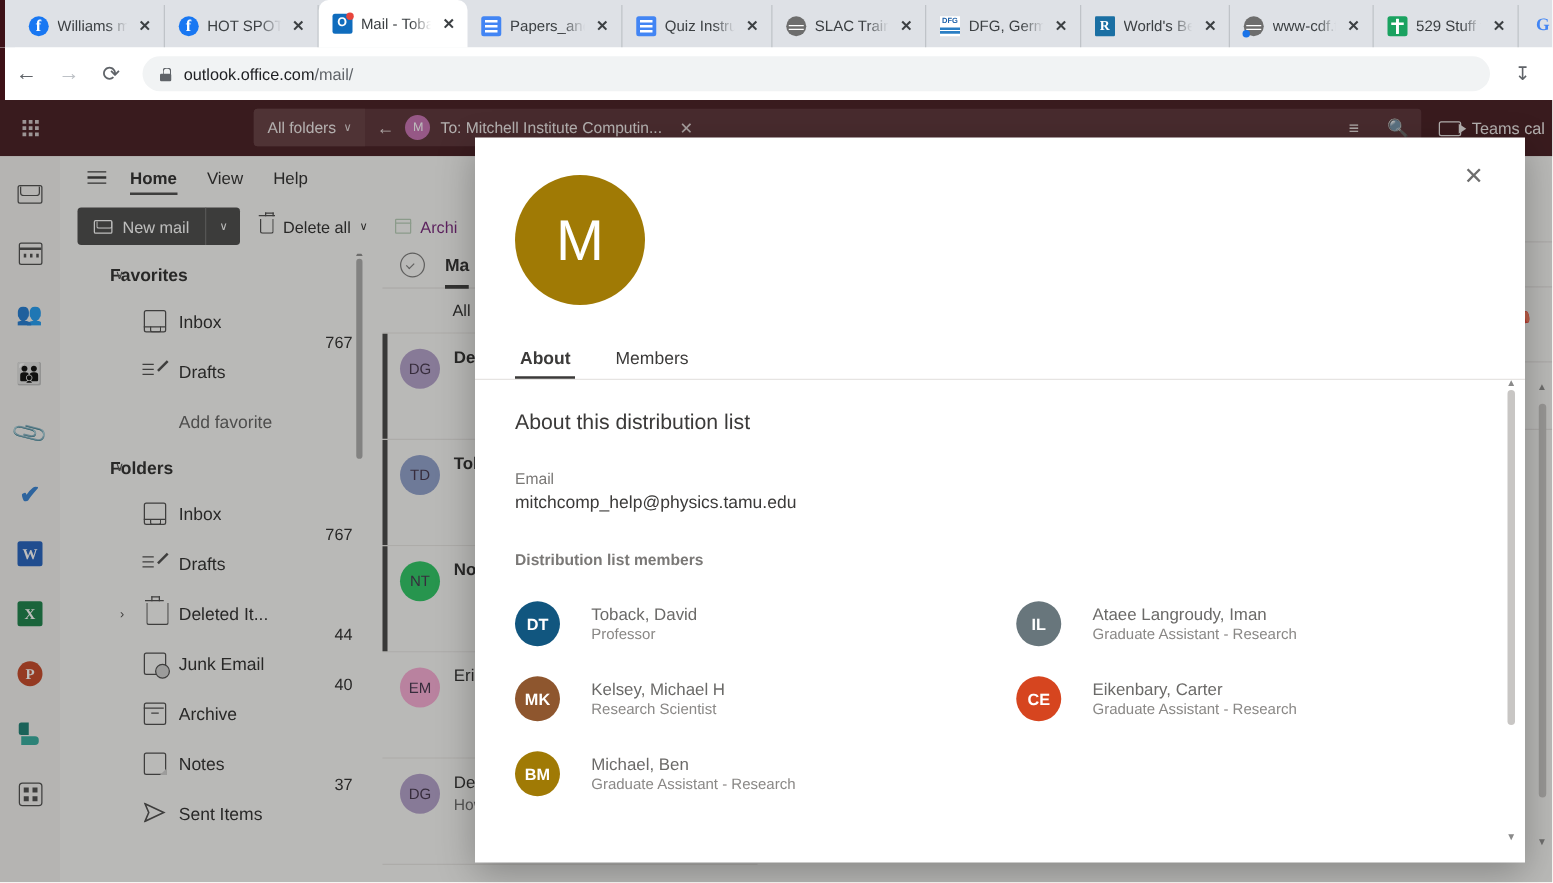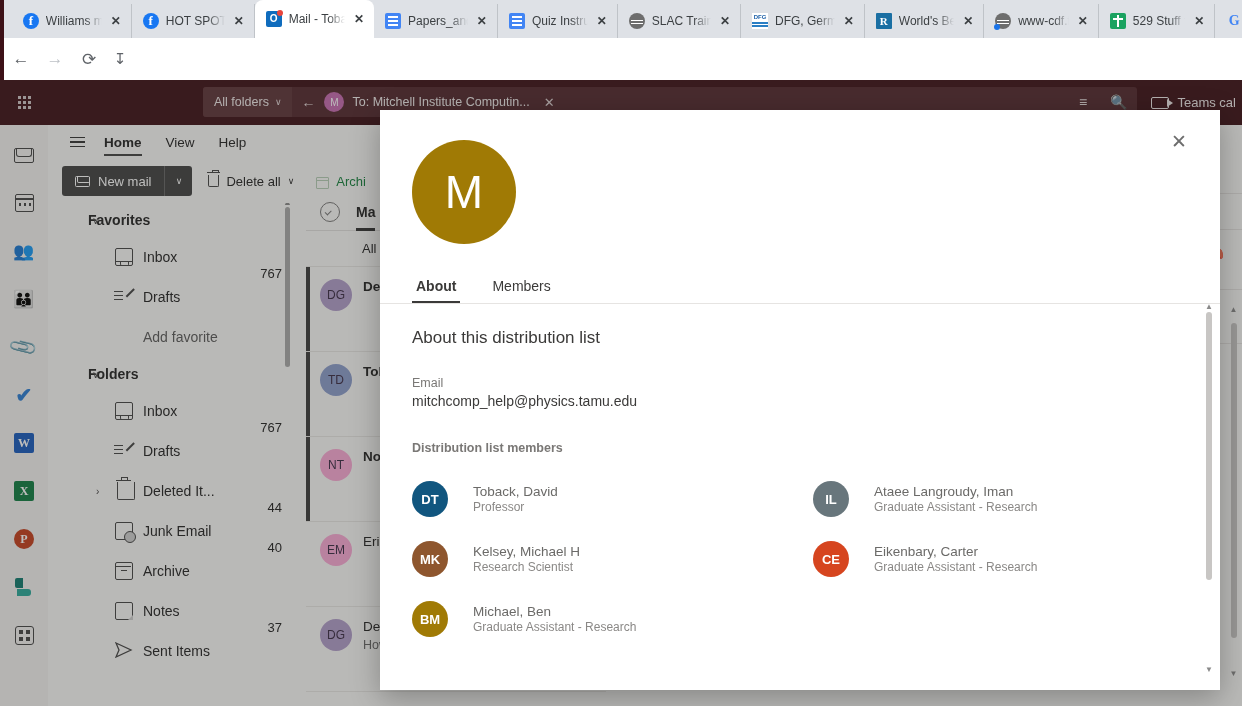--- a/index.html
+++ b/index.html
@@ -180,21 +180,21 @@
   .cmdbar { height: 44px; display:flex; align-items:center; padding: 0 14px; gap: 10px; }
   .newmail-btn { display:flex; align-items:center; height:30px; background:#424242; color:#fff;
      border-radius:3px; font-size:13px; overflow:hidden; }
   .newmail-btn .lbl { display:flex; align-items:center; gap:8px; padding: 0 13px; height:30px; }
   .newmail-btn .split { border-left:1px solid #666; width:28px; height:30px; display:flex;
      align-items:center; justify-content:center; font-size:9px; }
   .nm-mail { width:15px;height:11px;border:1.4px solid #fff;border-radius:1.5px;position:relative; }
   .nm-mail::after{content:"";position:absolute;left:1px;top:0;width:11px;height:5px;
      border-left:1.4px solid #fff;border-right:1.4px solid #fff;border-bottom:1.4px solid #fff;border-radius:0 0 2px 2px;}
   .cmd-item { display:flex; align-items:center; gap:7px; font-size:13px; color:#242424; padding: 0 6px; }
-  .cmd-item.dim { color: #15803d; align-items: flex-end; }
+  .cmd-item.dim { color: #701a75; }
   .trash-ic { width:11px;height:12px;border:1.3px solid #444;border-top:none;border-radius:0 0 2px 2px;position:relative;}
   .trash-ic::before{content:"";position:absolute;top:-3px;left:-2px;width:13px;height:1.3px;background:#444;}
   .trash-ic::after{content:"";position:absolute;top:-5px;left:3px;width:5px;height:2px;border:1.3px solid #444;border-bottom:none;}
   .arch-ic { width:13px;height:12px;border:1.3px solid #b5cdb5;border-radius:1px; position:relative;}
   .arch-ic::before{content:"";position:absolute;top:2px;left:-1px;width:13px;height:1.3px;background:#b5cdb5;}
 
   
   .folder-pane { position:absolute; left:0; top:78px; width:250px; height:503px; overflow:hidden; }
   .fgroup-hdr { display:flex; align-items:center; gap:10px; height:34px; padding-left:40px;
      font-size:14px; font-weight:bold; color:#242424; }
@@ -376,20 +376,24 @@
 
     <div class="btab" style="border-right:none;padding-right:0">
       <span class="favicon fav-g">G</span>
     </div>
   </div>
 
   <div class="browser-toolbar">
     <div class="nav-btn">←</div>
     <div class="nav-btn fwd">→</div>
     <div class="nav-btn">⟳</div>
+    <div class="omnibox">
+      <span class="lock-icon"></span>
+      <span><span class="url-host">outlook.office.com</span><span class="url-path">/mail/</span></span>
+    </div>
     <div class="dl-icon">↧</div>
   </div>
 
   <div class="owa">
 
     <div class="owa-topbar">
       <div class="waffle">
         <div class="waffle-grid">
             <i></i>
             <i></i>
@@ -577,21 +581,21 @@
         <div class="mrow unread">
           <span class="mav" style="background:#8b9ccb">TD</span>
           <span class="mcontent">
             <span class="msender">Tob</span>
             <span class="msubj">› H</span>
             <span class="mprev">Did</span>
           </span>
         </div>
 
         <div class="mrow unread">
-          <span class="mav" style="background:#f9a8d4">NT</span>
+          <span class="mav" style="background:#22c55e">NT</span>
           <span class="mcontent">
             <span class="msender">Nol</span>
             <span class="msubj">› S</span>
             <span class="mprev">Goo</span>
           </span>
         </div>
 
         <div class="mrow">
           <span class="mav" style="background:#f9a8d4">EM</span>
           <span class="mcontent">

